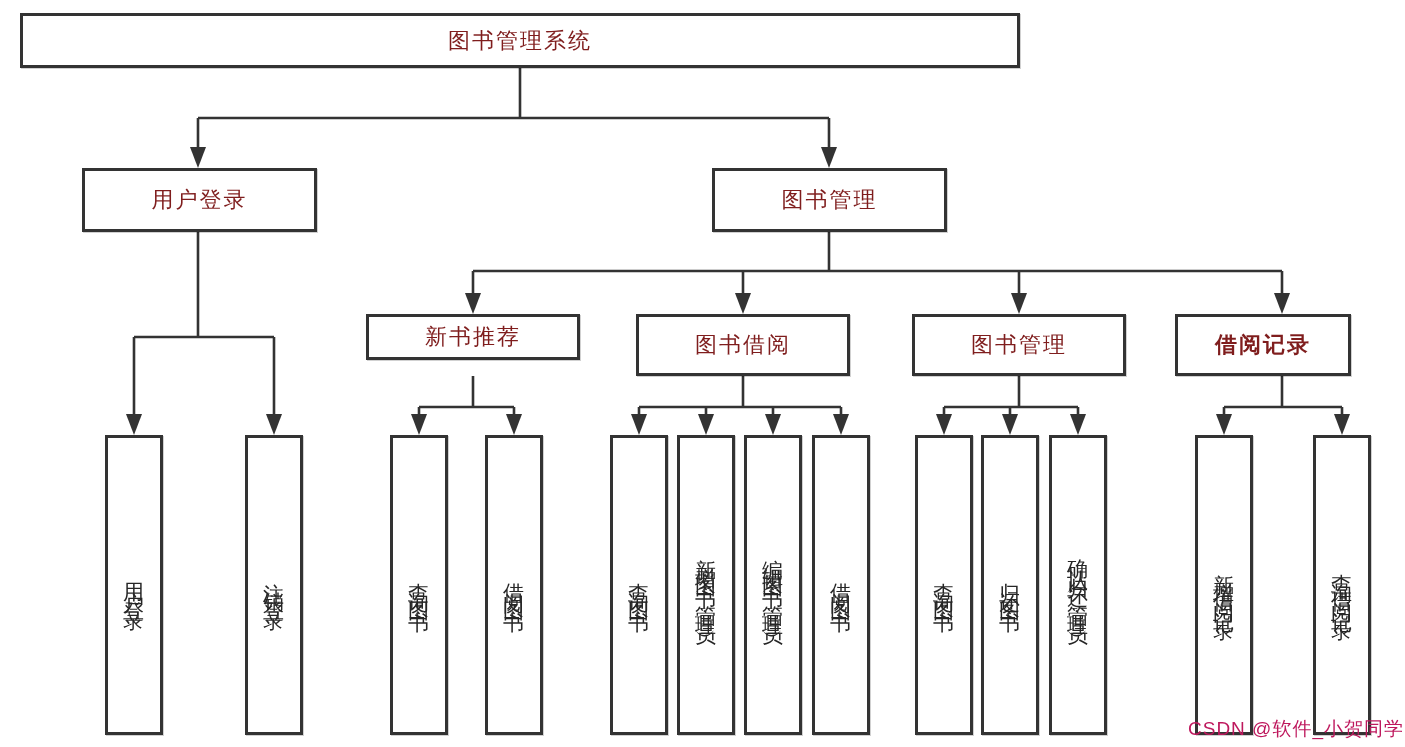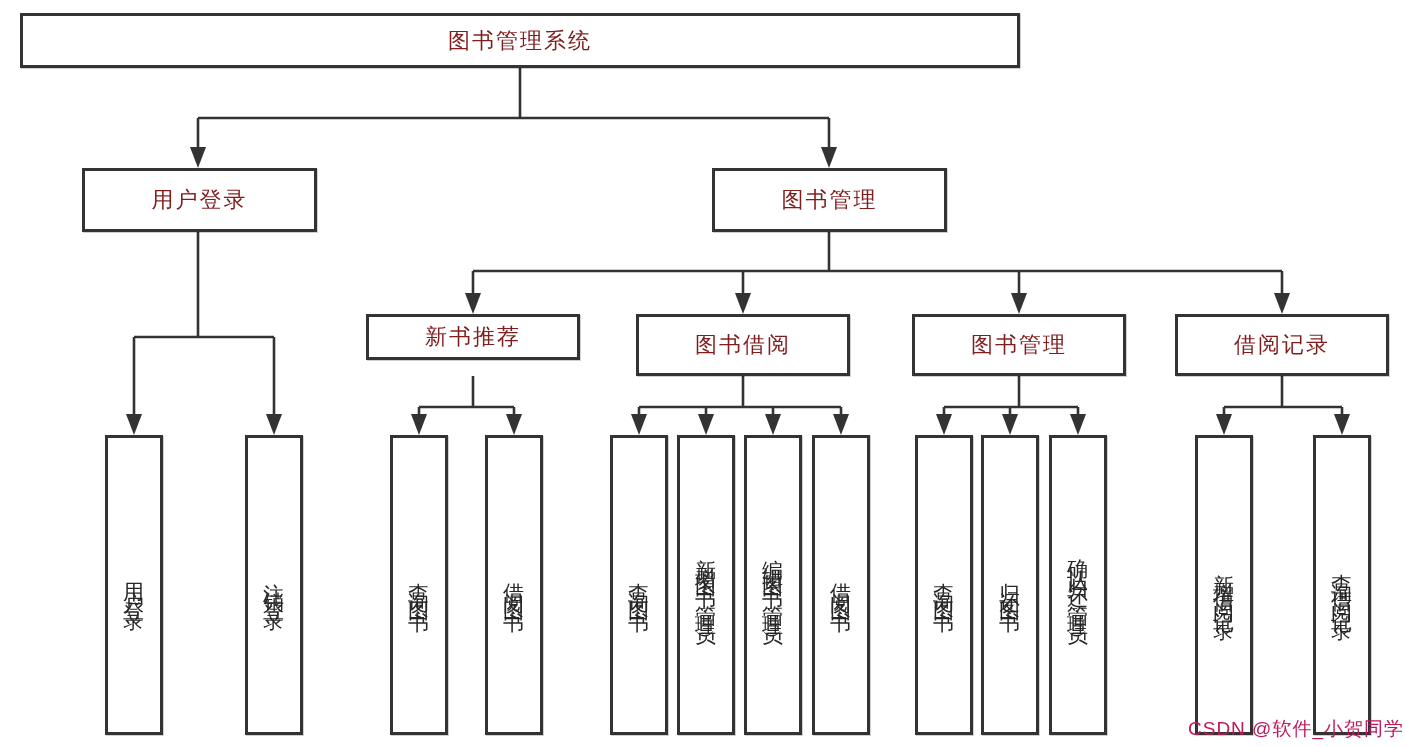--- a/index.html
+++ b/index.html
@@ -97,21 +97,21 @@
   </svg>
 
   <div class="node" style="left:20px; top:13px; width:1000px; height:55px;">图书管理系统</div>
 
   <div class="node" style="left:82px; top:168px; width:235px; height:64px;">用户登录</div>
   <div class="node" style="left:712px; top:168px; width:235px; height:64px;">图书管理</div>
 
   <div class="node" style="left:366px; top:314px; width:214px; height:46px;">新书推荐</div>
   <div class="node" style="left:636px; top:314px; width:214px; height:62px;">图书借阅</div>
   <div class="node" style="left:912px; top:314px; width:214px; height:62px;">图书管理</div>
-  <div class="node" style="left:1175px; top:314px; width:214px; height:62px;">借阅记录</div>
+  <div class="node" style="left:1175px; top:314px; width:176px; height:62px;font-weight:bold;">借阅记录</div>
 
   <div class="leaf" style="left:105px; top:435px; width:58px; height:300px;">用户登录</div>
   <div class="leaf" style="left:245px; top:435px; width:58px; height:300px;">注销登录</div>
 
   <div class="leaf" style="left:390px; top:435px; width:58px; height:300px;">查询图书</div>
   <div class="leaf" style="left:485px; top:435px; width:58px; height:300px;">借阅图书</div>
 
   <div class="leaf" style="left:610px; top:435px; width:58px; height:300px;">查询图书</div>
   <div class="leaf" style="left:677px; top:435px; width:58px; height:300px;">新增图书（管理员）</div>
   <div class="leaf" style="left:744px; top:435px; width:58px; height:300px;">编辑图书（管理员）</div>

